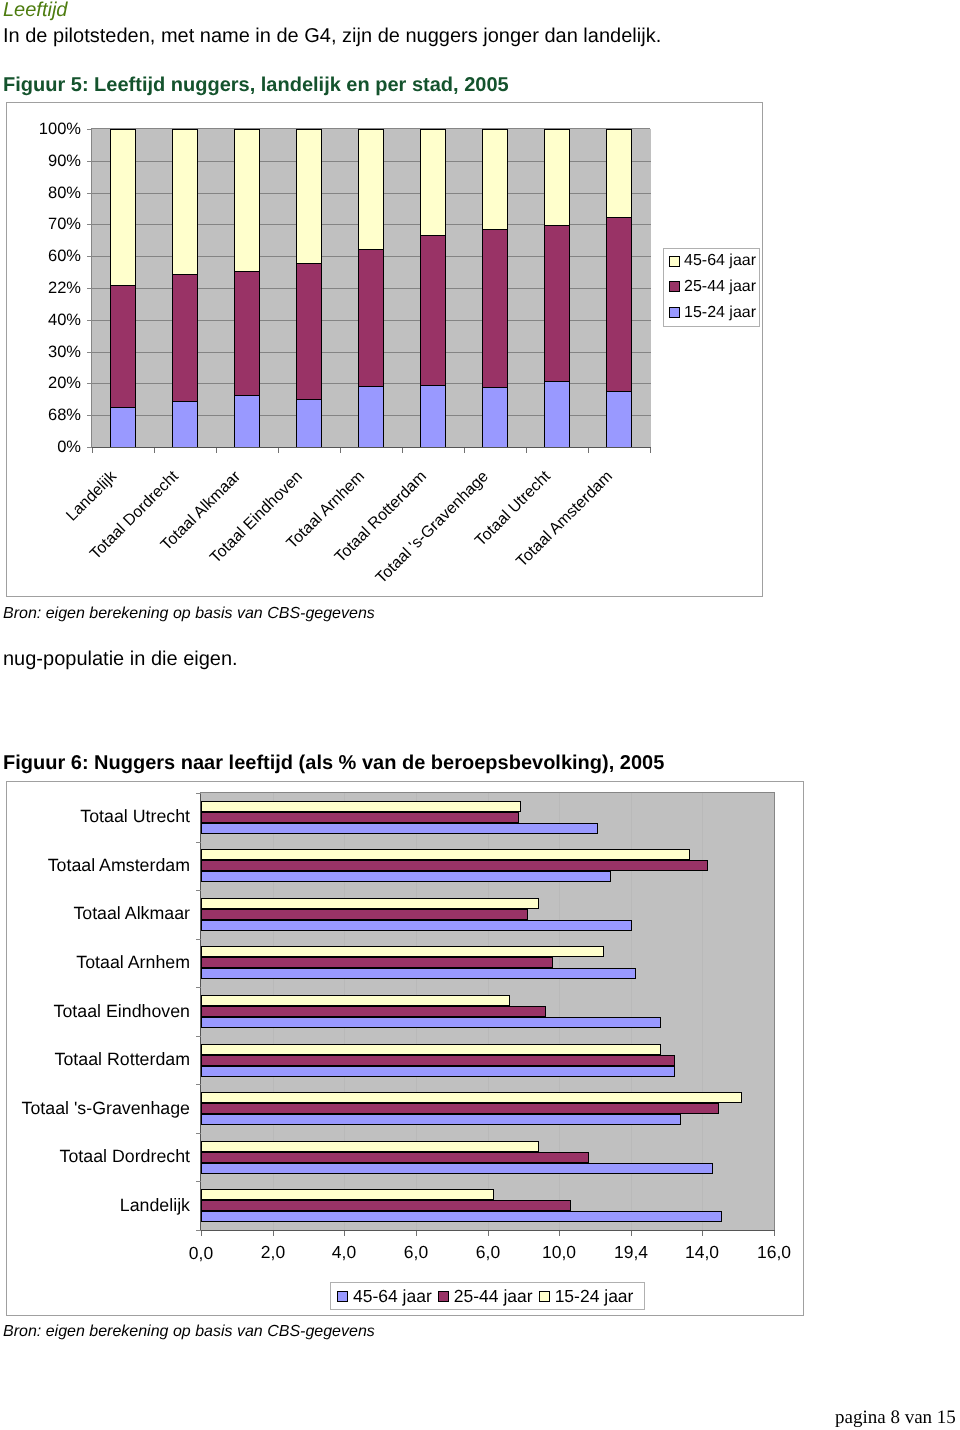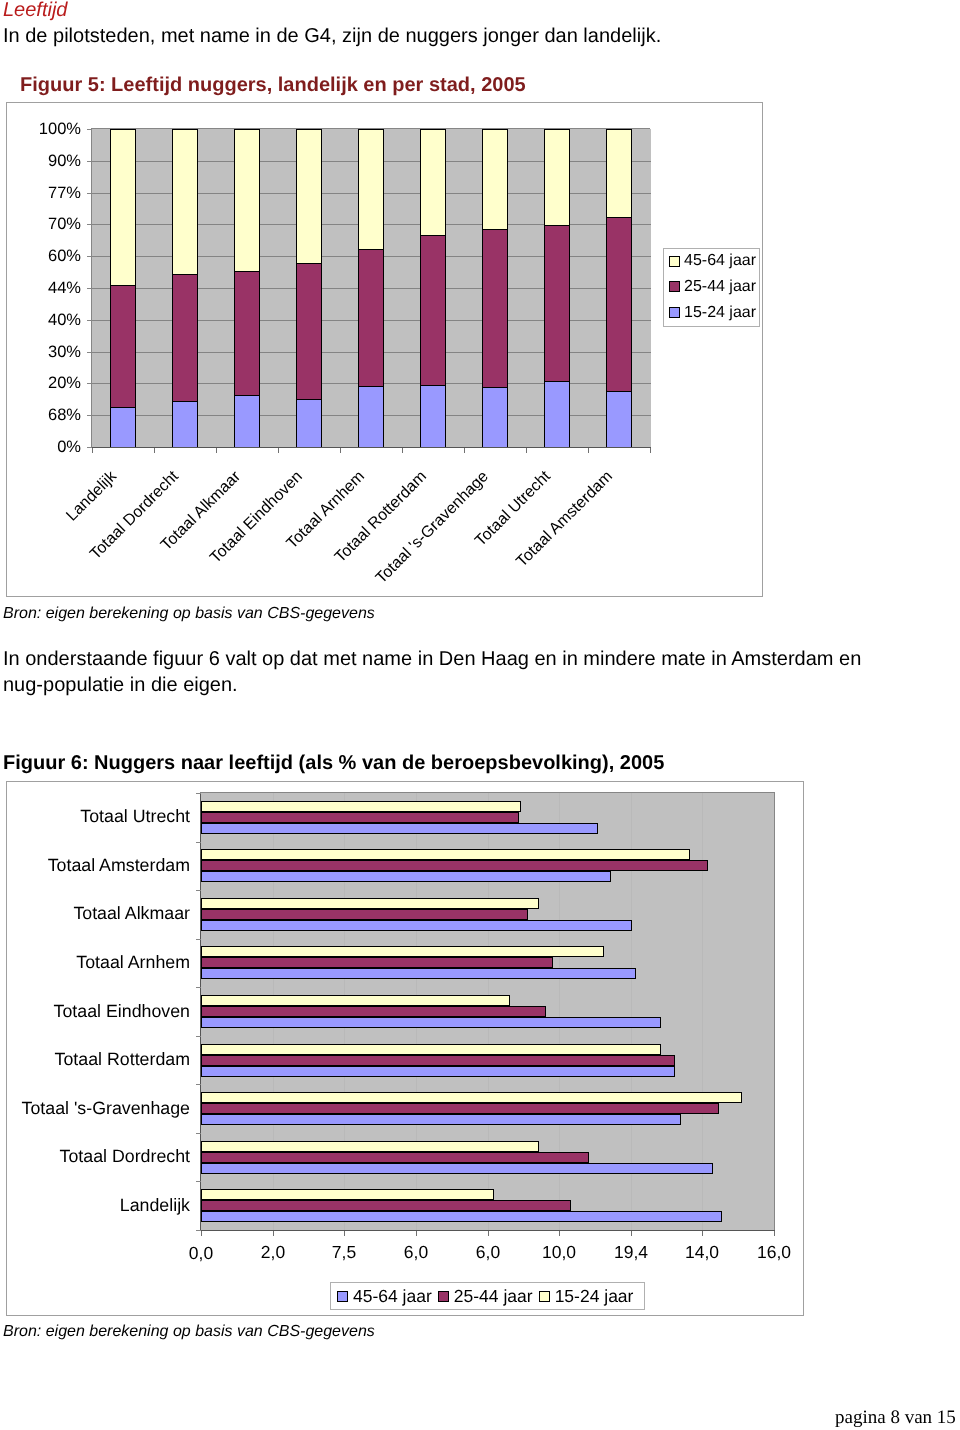--- a/index.html
+++ b/index.html
@@ -1,23 +1,23 @@
 <!DOCTYPE html>
 <html><head>
 <meta charset="utf-8">
 <style>
   html,body{margin:0;padding:0;background:#fff;}
   body{width:960px;height:1430px;font-family:"Liberation Sans",sans-serif;position:relative;overflow:hidden;
        -webkit-font-smoothing:antialiased;text-rendering:geometricPrecision;}
   *{-webkit-font-smoothing:antialiased;}
   .abs{position:absolute;}
   
-  #intro-heading{left:3px;top:0px;font-size:20px;font-style:italic;color:#b91c1c;line-height:20px;white-space:nowrap;}
+  #intro-heading{left:3px;top:0px;font-size:20px;font-style:italic;color:#4d7c0f;line-height:20px;white-space:nowrap;}
   #intro-par{left:3px;top:26px;font-size:20px;color:#000;line-height:20px;white-space:nowrap;}
-  #fig5-caption{left:20px;top:75px;font-size:20px;font-weight:bold;color:#7f1d1d;line-height:20px;white-space:nowrap;}
+  #fig5-caption{left:3px;top:75px;font-size:20px;font-weight:bold;color:#14532d;line-height:20px;white-space:nowrap;}
   #fig5-source{left:3px;top:606px;font-size:16px;font-style:italic;color:#000;line-height:16px;white-space:nowrap;}
   #mid-par{left:3px;top:646px;font-size:20px;color:#000;line-height:26px;}
   #mid-par>div{white-space:nowrap;height:26px;}
   #fig6-caption{left:3px;top:753px;font-size:20px;font-weight:bold;color:#000;line-height:20px;white-space:nowrap;}
   #fig6-source{left:3px;top:1324px;font-size:16px;font-style:italic;color:#000;line-height:16px;white-space:nowrap;}
   #footer-page{left:835px;top:1408px;font-family:"Liberation Serif",serif;font-size:19px;color:#000;line-height:19px;white-space:nowrap;}
 
   
   #chart1{left:6px;top:102px;width:757px;height:495px;border:1px solid #a0a0a0;background:#fff;box-sizing:border-box;}
   #c1-plot{position:absolute;left:85px;top:26px;width:559px;height:318px;background:#c0c0c0;}
@@ -43,21 +43,20 @@
   .c2-leg-lab{font-size:17.5px;color:#000;white-space:nowrap;line-height:17px;}
 </style>
 </head>
 <body>
 
 <div class="abs" id="intro-heading">Leeftijd</div>
 <div class="abs" id="intro-par">In de pilotsteden, met name in de G4, zijn de nuggers jonger dan landelijk.</div>
 <div class="abs" id="fig5-caption">Figuur 5: Leeftijd nuggers, landelijk en per stad, 2005</div>
 <div class="abs" id="fig5-source">Bron: eigen berekening op basis van CBS-gegevens</div>
 <div class="abs" id="mid-par">
-    <div>In onderstaande figuur 6 valt op dat met name in Den Haag en in mindere mate in Amsterdam en</div>
     <div>nug-populatie in die eigen.</div>
   </div>
 <div class="abs" id="fig6-caption">Figuur 6: Nuggers naar leeftijd (als % van de beroepsbevolking), 2005</div>
 <div class="abs" id="fig6-source">Bron: eigen berekening op basis van CBS-gegevens</div>
 <div class="abs" id="footer-page">pagina 8 van 15</div>
 
 <div class="abs" id="chart1">
   <div id="c1-plot">
       <div class="c1-grid" style="top: 286px;"></div>
       <div class="c1-grid" style="top: 254px;"></div>
@@ -117,27 +116,27 @@
     <div class="c1-ytick" style="top: 336px;">0%</div>
     <div style="position: absolute; left: 80px; top: 312px; width: 5px; height: 1px; background: rgb(134, 134, 134);"></div>
     <div class="c1-ytick" style="top: 304px;">68%</div>
     <div style="position: absolute; left: 80px; top: 280px; width: 5px; height: 1px; background: rgb(134, 134, 134);"></div>
     <div class="c1-ytick" style="top: 272px;">20%</div>
     <div style="position: absolute; left: 80px; top: 249px; width: 5px; height: 1px; background: rgb(134, 134, 134);"></div>
     <div class="c1-ytick" style="top: 241px;">30%</div>
     <div style="position: absolute; left: 80px; top: 217px; width: 5px; height: 1px; background: rgb(134, 134, 134);"></div>
     <div class="c1-ytick" style="top: 209px;">40%</div>
     <div style="position: absolute; left: 80px; top: 185px; width: 5px; height: 1px; background: rgb(134, 134, 134);"></div>
-    <div class="c1-ytick" style="top: 177px;">44%</div>
+    <div class="c1-ytick" style="top: 177px;">22%</div>
     <div style="position: absolute; left: 80px; top: 153px; width: 5px; height: 1px; background: rgb(134, 134, 134);"></div>
     <div class="c1-ytick" style="top: 145px;">60%</div>
     <div style="position: absolute; left: 80px; top: 121px; width: 5px; height: 1px; background: rgb(134, 134, 134);"></div>
     <div class="c1-ytick" style="top: 113px;">70%</div>
     <div style="position: absolute; left: 80px; top: 90px; width: 5px; height: 1px; background: rgb(134, 134, 134);"></div>
-    <div class="c1-ytick" style="top: 82px;">77%</div>
+    <div class="c1-ytick" style="top: 82px;">80%</div>
     <div style="position: absolute; left: 80px; top: 58px; width: 5px; height: 1px; background: rgb(134, 134, 134);"></div>
     <div class="c1-ytick" style="top: 50px;">90%</div>
     <div style="position: absolute; left: 80px; top: 26px; width: 5px; height: 1px; background: rgb(134, 134, 134);"></div>
     <div class="c1-ytick" style="top: 18px;">100%</div>
     <div style="position: absolute; left: 85px; top: 345px; width: 1px; height: 5px; background: rgb(112, 112, 112);"></div>
     <div style="position: absolute; left: 147px; top: 345px; width: 1px; height: 5px; background: rgb(112, 112, 112);"></div>
     <div style="position: absolute; left: 209px; top: 345px; width: 1px; height: 5px; background: rgb(112, 112, 112);"></div>
     <div style="position: absolute; left: 271px; top: 345px; width: 1px; height: 5px; background: rgb(112, 112, 112);"></div>
     <div style="position: absolute; left: 333px; top: 345px; width: 1px; height: 5px; background: rgb(112, 112, 112);"></div>
     <div style="position: absolute; left: 395px; top: 345px; width: 1px; height: 5px; background: rgb(112, 112, 112);"></div>
@@ -228,21 +227,21 @@
     <div style="position: absolute; left: 189px; top: 205px; width: 5px; height: 1px; background: rgb(134, 134, 134);"></div>
     <div style="position: absolute; left: 189px; top: 254px; width: 5px; height: 1px; background: rgb(134, 134, 134);"></div>
     <div style="position: absolute; left: 189px; top: 302px; width: 5px; height: 1px; background: rgb(134, 134, 134);"></div>
     <div style="position: absolute; left: 189px; top: 351px; width: 5px; height: 1px; background: rgb(134, 134, 134);"></div>
     <div style="position: absolute; left: 189px; top: 399px; width: 5px; height: 1px; background: rgb(134, 134, 134);"></div>
     <div style="position: absolute; left: 189px; top: 448px; width: 5px; height: 1px; background: rgb(134, 134, 134);"></div>
     <div class="c2-xtick" style="left: 154px; width: 80px; top: 462px;">0,0</div>
     <div style="position: absolute; left: 194px; top: 449px; width: 1px; height: 5px; background: rgb(112, 112, 112);"></div>
     <div class="c2-xtick" style="left: 226px; width: 80px; top: 461px;">2,0</div>
     <div style="position: absolute; left: 266px; top: 449px; width: 1px; height: 5px; background: rgb(112, 112, 112);"></div>
-    <div class="c2-xtick" style="left: 297px; width: 80px; top: 461px;">7,5</div>
+    <div class="c2-xtick" style="left: 297px; width: 80px; top: 461px;">4,0</div>
     <div style="position: absolute; left: 337px; top: 449px; width: 1px; height: 5px; background: rgb(112, 112, 112);"></div>
     <div class="c2-xtick" style="left: 369px; width: 80px; top: 461px;">6,0</div>
     <div style="position: absolute; left: 409px; top: 449px; width: 1px; height: 5px; background: rgb(112, 112, 112);"></div>
     <div class="c2-xtick" style="left: 441px; width: 80px; top: 461px;">6,0</div>
     <div style="position: absolute; left: 481px; top: 449px; width: 1px; height: 5px; background: rgb(112, 112, 112);"></div>
     <div class="c2-xtick" style="left: 512px; width: 80px; top: 461px;">10,0</div>
     <div style="position: absolute; left: 552px; top: 449px; width: 1px; height: 5px; background: rgb(112, 112, 112);"></div>
     <div class="c2-xtick" style="left: 584px; width: 80px; top: 461px;">19,4</div>
     <div style="position: absolute; left: 624px; top: 449px; width: 1px; height: 5px; background: rgb(112, 112, 112);"></div>
     <div class="c2-xtick" style="left: 655px; width: 80px; top: 461px;">14,0</div>

